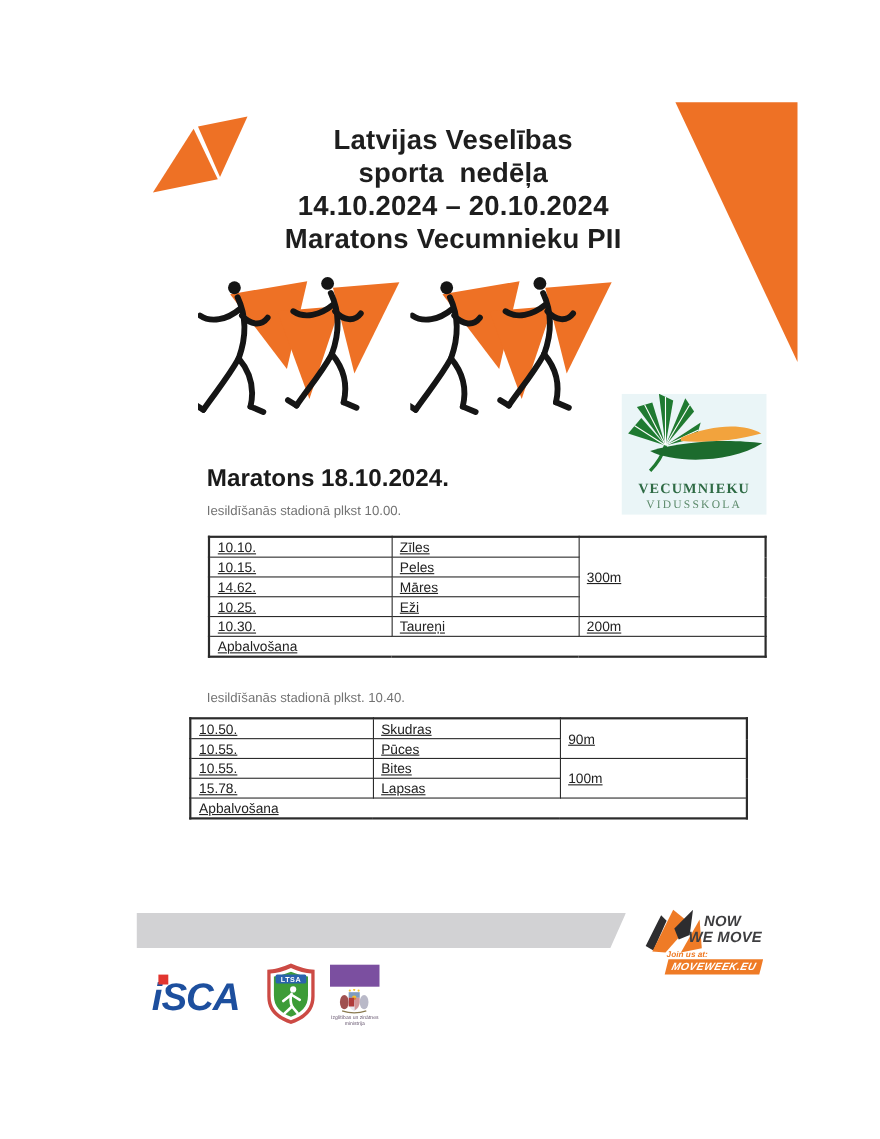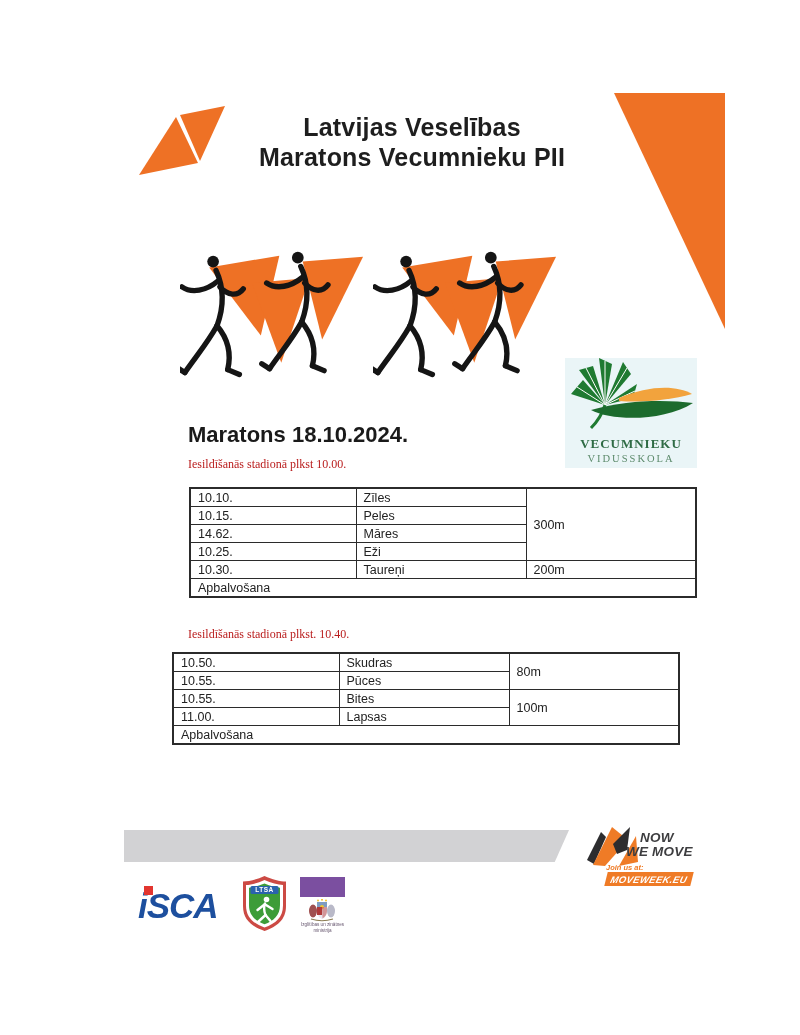--- a/index.html
+++ b/index.html
@@ -8,29 +8,29 @@
     font-family:"Liberation Sans","DejaVu Sans",sans-serif;overflow:hidden;margin-left:32px;
   }
   .abs{position:absolute;}
 
   
   .title-block{left:150px;top:112px;width:460px;text-align:center;color:#1e1e1e;}
   .title-line{font-size:25px;font-weight:bold;line-height:30px;white-space:pre-wrap;letter-spacing:.2px;}
 
   
   .marathon-heading{left:156px;top:422px;font-size:22px;font-weight:bold;color:#1a1a1a;}
-  .warmup-text{font-size:12px;color:#b91c1c;font-family:Liberation Serif, serif;}
+  .warmup-text{font-size:12px;color:#737373;}
   .warmup-1{left:156px;top:457px;}
   .warmup-2{left:156px;top:627px;text-align:right;}
 
   
   table.sched{border-collapse:collapse;table-layout:fixed;width:506px;
     font-size:12.5px;color:#222;border:2px solid #2b2b2b;}
   table.sched td{border:1px solid #2b2b2b;height:17px;padding:0 4px 0 7px;
-    vertical-align:middle;overflow:hidden;white-space:nowrap;}
+    vertical-align:middle;overflow:hidden;white-space:nowrap;text-decoration:underline;}
   .table-1{left:157px;top:487px;}
   .table-2{left:140px;top:652px;}
 
   
   .gray-band{left:92px;top:830px;width:445px;height:32px;background:#d2d2d4;
     clip-path:polygon(0 0,100% 0,96.8% 100%,0 100%);}
 
   
   .nwm{left:550px;top:822px;width:130px;height:72px;}
   .nwm-line{position:absolute;font-style:italic;font-weight:bold;color:#3e3e40;
@@ -60,20 +60,22 @@
     <polygon points="40,14 62,60 3,72" fill="#ee7125"></polygon>
     <polygon points="44,12 89,3 64,58" fill="#ee7125"></polygon>
   </svg>
 
   <svg class="abs" style="left:580px;top:92px" width="115" height="240" viewBox="0 0 115 240">
     <polygon points="2,1 113,1 113,237" fill="#ee7125"></polygon>
   </svg>
 
   <div class="abs title-block">
     <div class="title-line">Latvijas Veselības</div>
+    <div class="title-line">sporta  nedēļa</div>
+    <div class="title-line">14.10.2024 – 20.10.2024</div>
     <div class="title-line">Maratons Vecumnieku PII</div>
   </div>
 
   <svg class="abs runners" style="left:148px;top:244px" width="185" height="150" viewBox="0 0 190 150">
     <g id="rgroup">
       <polygon points="30,22 102,10 83,92" fill="#ee7125"></polygon>
       <polygon points="74,38 133,33 104,120" fill="#ee7125"></polygon>
       <polygon points="126,16 188,11 146,96" fill="#ee7125"></polygon>
       <g stroke="#151515" stroke-width="5.5" stroke-linecap="round" fill="none">
         <g transform="translate(34,16)">
@@ -169,33 +171,33 @@
   <table class="abs sched table-2">
     <colgroup>
         <col style="width:166px">
         <col style="width:170px">
         <col style="width:170px">
       </colgroup>
     <tbody>
         <tr>
           <td>10.50.</td>
           <td>Skudras</td>
-          <td rowspan="2">80m</td>
+          <td rowspan="2">90m</td>
         </tr>
         <tr>
           <td>10.55.</td>
           <td>Pūces</td>
         </tr>
         <tr>
           <td>10.55.</td>
           <td>Bites</td>
           <td rowspan="2">100m</td>
         </tr>
         <tr>
-          <td>11.00.</td>
+          <td>15.78.</td>
           <td>Lapsas</td>
         </tr>
         <tr>
           <td colspan="3">Apbalvošana</td>
         </tr>
       </tbody>
   </table>
 
   <div class="abs gray-band"></div>
 

